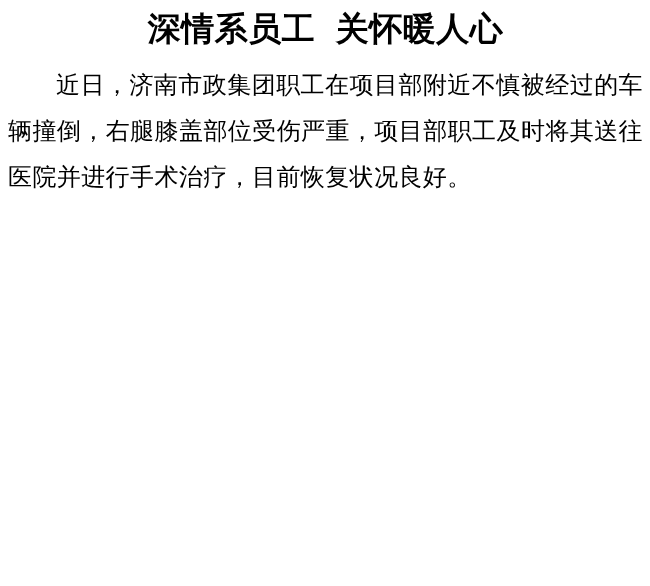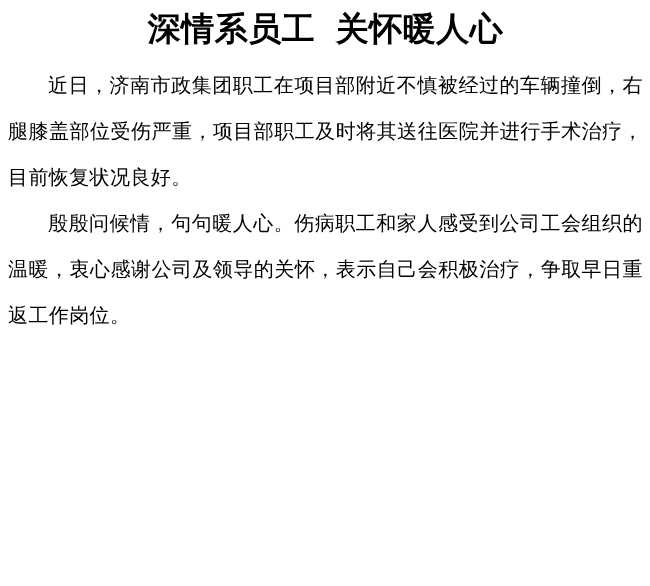--- a/index.html
+++ b/index.html
@@ -23,31 +23,30 @@
     font-size: 33px;
     font-weight: bold;
     line-height: 42px;
     text-align: center;
     word-spacing: 0.35em;
     letter-spacing: 0.5px;
     white-space: nowrap;
   }
   .doc-paragraph {
     margin: 0;
-    font-size: 20px;
+    font-size: 24px;
     line-height: 46px;
     letter-spacing: 0.4px;
     text-align: justify;
     text-justify: inter-character;
     text-indent: 2em;
   }
 </style>
 </head>
 <body>
 
 <div class="page">
   <h1 class="doc-title">深情系员工 关怀暖人心</h1>
 
   <p class="doc-paragraph">近日，济南市政集团职工在项目部附近不慎被经过的车辆撞倒，右腿膝盖部位受伤严重，项目部职工及时将其送往医院并进行手术治疗，目前恢复状况良好。</p>
 
 
-  <p class="doc-paragraph">殷殷问候情，句句暖人心。伤病职工和家人感受到公司工会组织的温暖，衷心感谢公司及领导的关怀，表示自己会积极治疗，争取早日重返工作岗位。</p>
 </div>
 
 </body></html>

